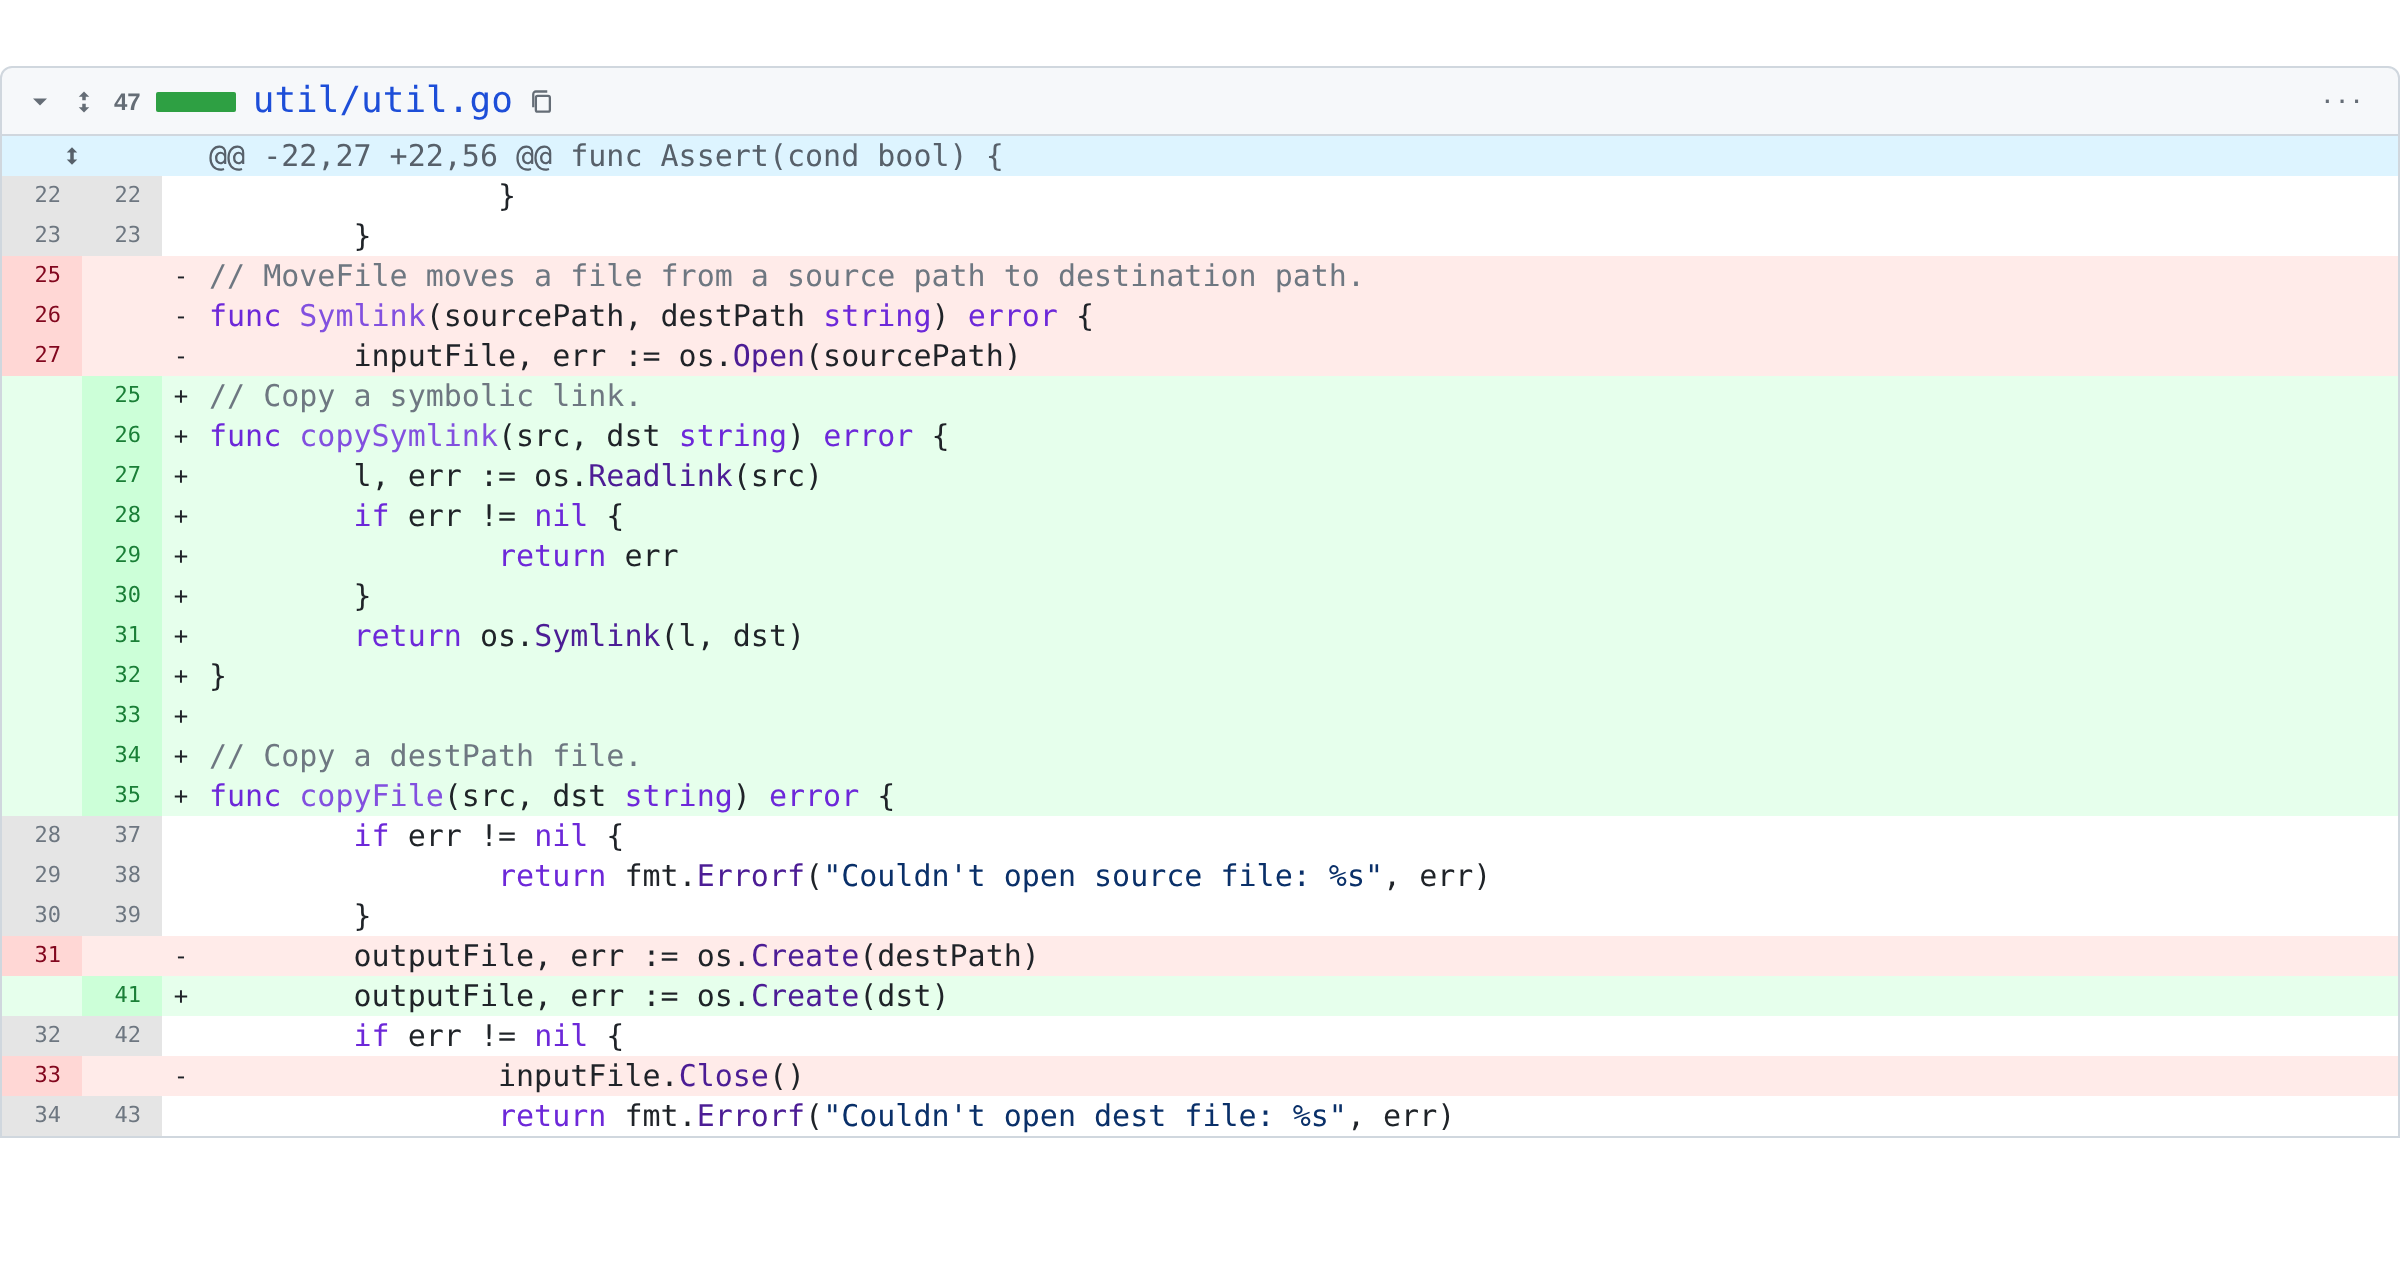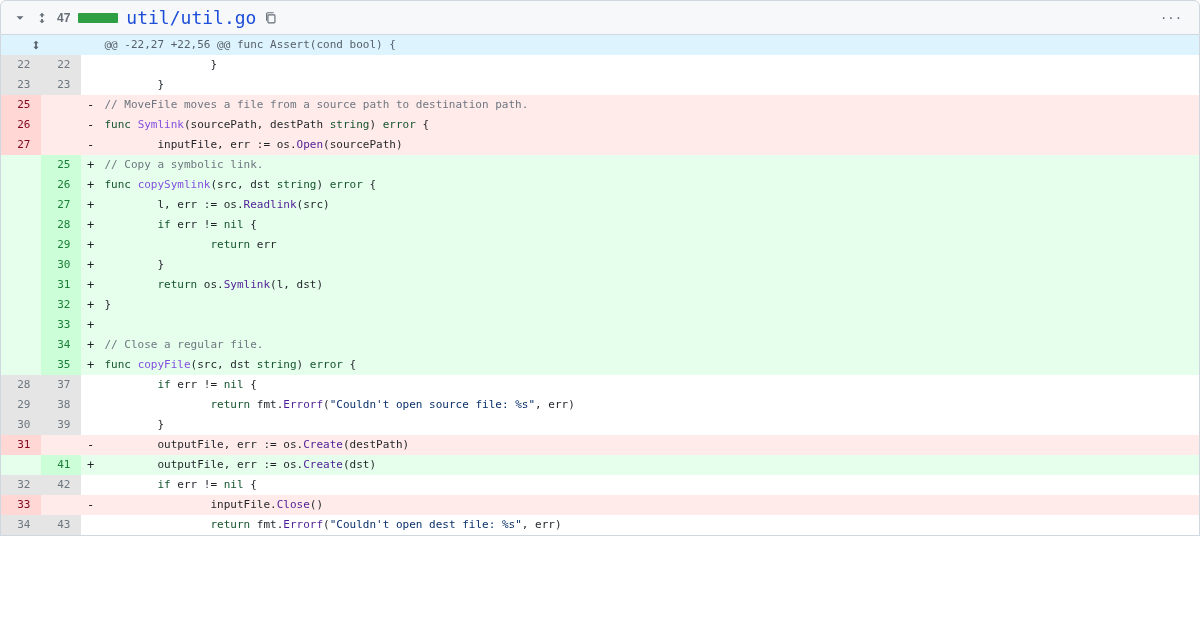--- a/index.html
+++ b/index.html
@@ -11,20 +11,21 @@
   }
   .file-header {
     display: flex;
     align-items: center;
     justify-content: space-between;
     padding: 6px 12px;
     background: #f6f8fa;
     border: 1px solid #d0d7de;
     border-radius: 6px 6px 0 0;
     font-size: 13px;
+    margin-top: 33px;
   }
   .file-header-left { display: flex; align-items: center; gap: 8px; }
   .caret-icon { color: #656d76; cursor: pointer; }
   .expand-icon { color: #656d76; cursor: pointer; font-size: 14px; }
   .change-count { color: #656d76; font-weight: 600; font-size: 12px; }
   .bar-wrap { display: inline-flex; align-items: center; width: 40px; height: 10px; background: #2ea043; border-radius: 1px; }
   .file-path {
     font-family: ui-monospace, SFMono-Regular, Menlo, Consolas, monospace;
     color: #1d4ed8;
     font-size: 18px;
@@ -54,32 +55,32 @@
   td.marker {
     width: 20px;
     text-align: center;
     color: #1f2328;
     user-select: none;
     font-size: 12px;
   }
   td.code {
     white-space: pre;
     padding-left: 4px;
-    font-size: 11px;
+    font-size: 15px;
   }
   tr.hunk td { background: #ddf4ff; color: #57606a; }
   tr.hunk td.num { background: #ddf4ff; color: #57606a; text-align: center; }
   tr.hunk td.marker { background: #ddf4ff; }
   tr.del td.code, tr.del td.marker { background: #ffebe9; }
   tr.del td.num { background: #ffd7d5; color: #82071e; }
   tr.del td.num.right { background: #ffebe9; }
   tr.add td.code, tr.add td.marker { background: #e6ffec; }
   tr.add td.num { background: #ccffd8; color: #1a7f37; }
   tr.add td.num.left { background: #e6ffec; }
-  .tok-k { color: #14532d; }
+  .tok-k { color: #6d28d9; }
   .tok-fn { color: #8250df; }
   .tok-call { color: #4c1d95; }
   .tok-s { color: #0a3069; }
   .tok-c { color: #6e7781; }
   svg.ico { width: 14px; height: 14px; display: block; }
 </style>
 </head>
 <body>
 
 <div class="file-header">
@@ -199,21 +200,21 @@
       <tr class="add">
         <td class="num left"></td>
         <td class="num right">33</td>
         <td class="marker">+</td>
         <td class="code"><span></span></td>
       </tr>
       <tr class="add">
         <td class="num left"></td>
         <td class="num right">34</td>
         <td class="marker">+</td>
-        <td class="code"><span class="tok-c">// Close a regular file.</span></td>
+        <td class="code"><span class="tok-c">// Copy a destPath file.</span></td>
       </tr>
       <tr class="add">
         <td class="num left"></td>
         <td class="num right">35</td>
         <td class="marker">+</td>
         <td class="code"><span class="tok-k">func </span><span class="tok-fn">copyFile</span><span>(src, dst </span><span class="tok-k">string</span><span>) </span><span class="tok-k">error</span><span> {</span></td>
       </tr>
       <tr>
         <td class="num left">28</td>
         <td class="num right">37</td>

